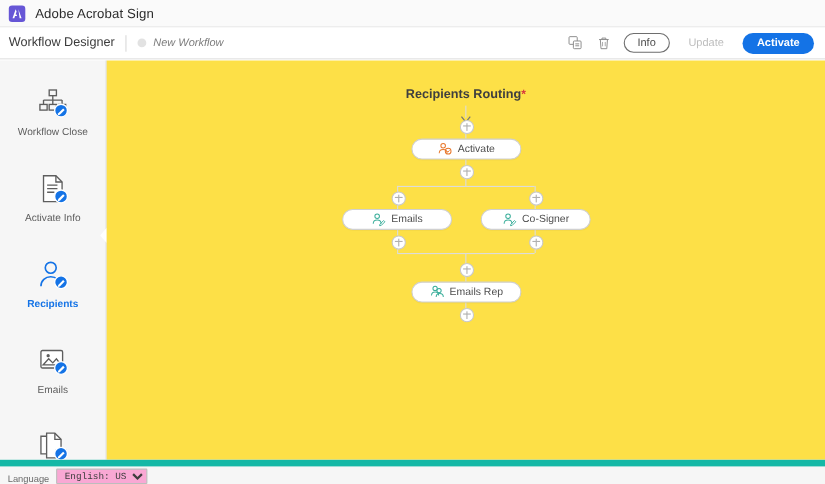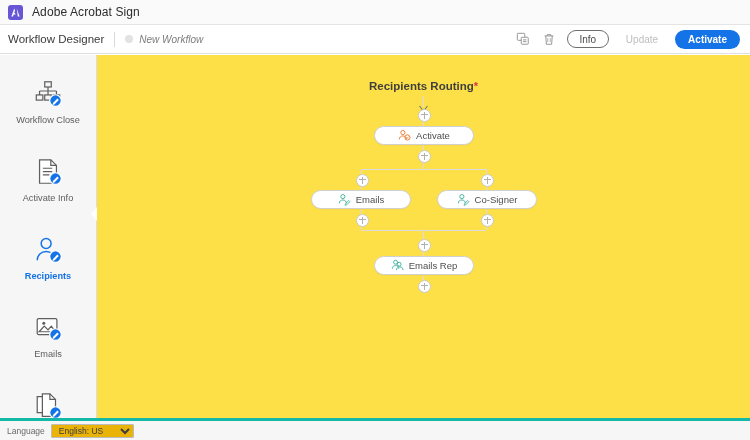--- a/index.html
+++ b/index.html
@@ -194,32 +194,32 @@
     position:absolute;height:1px;background:#dcdcdc;z-index:1;
   }
   .arrow-head{
     position:absolute;z-index:2;
   }
   
   .footer{
     position:absolute;bottom:0;left:0;
     width:750px;height:22px;
     background:#f6f6f6;
-    border-top:3px solid #14b8a6;
-    display:flex;align-items:center;
+    border-top:6px solid #14b8a6;
+    display:flex;align-items:flex-end;
     box-sizing:border-box;
     padding-left:7px;gap:6px;
   }
   .lang-label{font-size:8.5px;color:#6a6a6a;}
   .lang-select{
     width:83px;height:14px;
     border:1px solid #bdbdbd;
-    background:#eab308;
+    background:#f9a8d4;
     font-size:8.5px;
-    font-family:Liberation Sans, sans-serif;
+    font-family:Liberation Mono, monospace;
     color:#3d3d3d;
     padding-left:3px;
     box-sizing:border-box;
     border-radius:1px;
   }
 </style>
 </head>
 <body>
 
 <div class="appbar">

